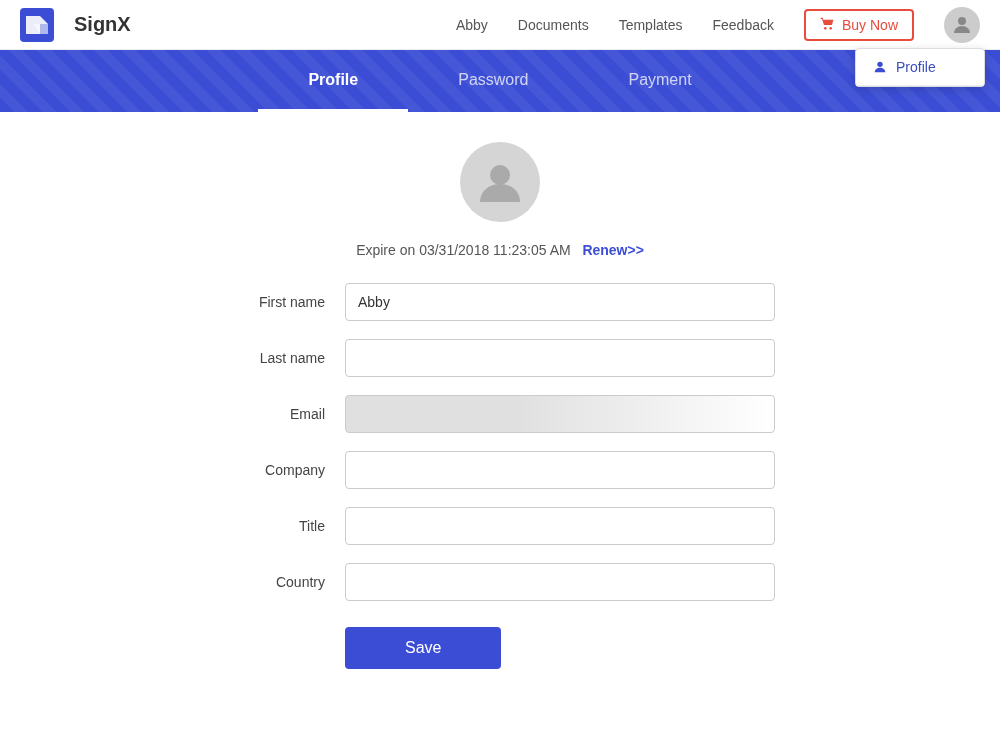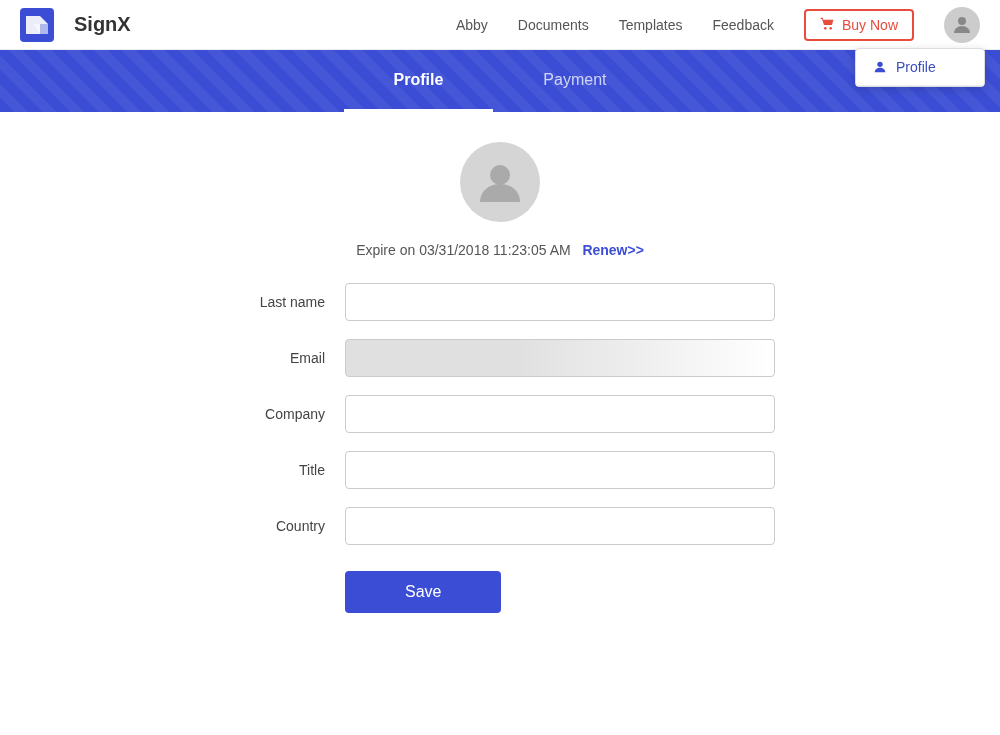--- a/index.html
+++ b/index.html
@@ -246,20 +246,23 @@
     </a>
     <div class="dropdown-divider"></div>
   </div>
 </div>
 
 <div class="tab-bar">
   <div class="tab-item active">
     <span>Profile</span>
   </div>
   <div class="tab-item">
+    <span>Password</span>
+  </div>
+  <div class="tab-item">
     <span>Payment</span>
   </div>
 </div>
 
 <div class="main-content">
 
   <div class="avatar-large">
     <svg viewBox="0 0 50 50" fill="#aaa" xmlns="http://www.w3.org/2000/svg">
       <circle cx="25" cy="18" r="10"></circle>
       <path d="M5 45c0-11 9-18 20-18s20 7 20 18"></path>
@@ -267,20 +270,24 @@
   </div>
 
   <div class="expiry-text">
     <span>Expire on 03/31/2018 11:23:05 AM</span>
     &nbsp;
     <a class="renew-link" href="#">Renew&gt;&gt;</a>
   </div>
 
   <div class="form-container">
     <div class="form-row">
+      <label class="form-label">First name</label>
+      <input class="form-input" type="text" value="Abby" style="">
+    </div>
+    <div class="form-row">
       <label class="form-label">Last name</label>
       <input class="form-input" type="text" value="" style="">
     </div>
     <div class="form-row">
       <label class="form-label">Email</label>
       <input class="form-input" type="email" value="" style="color: rgb(170, 170, 170); background: linear-gradient(to right, rgb(224, 224, 224) 40%, transparent 100%);">
     </div>
     <div class="form-row">
       <label class="form-label">Company</label>
       <input class="form-input" type="text" value="" style="">

